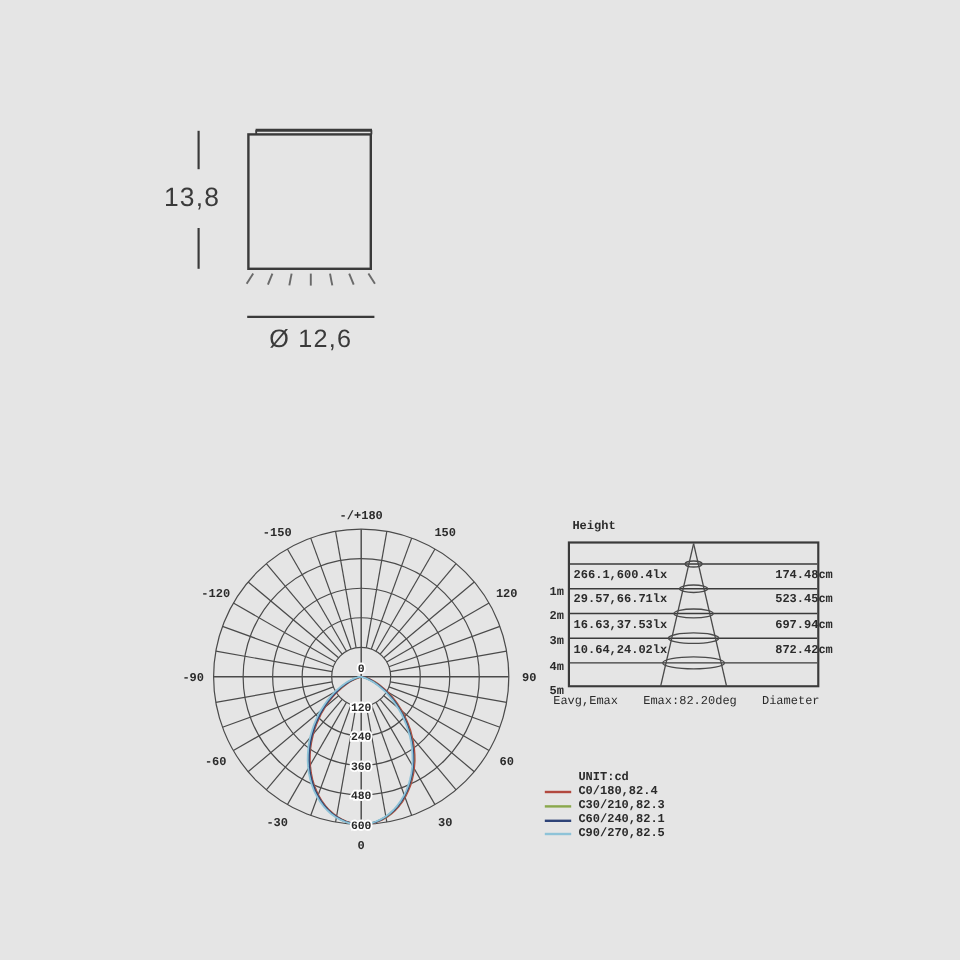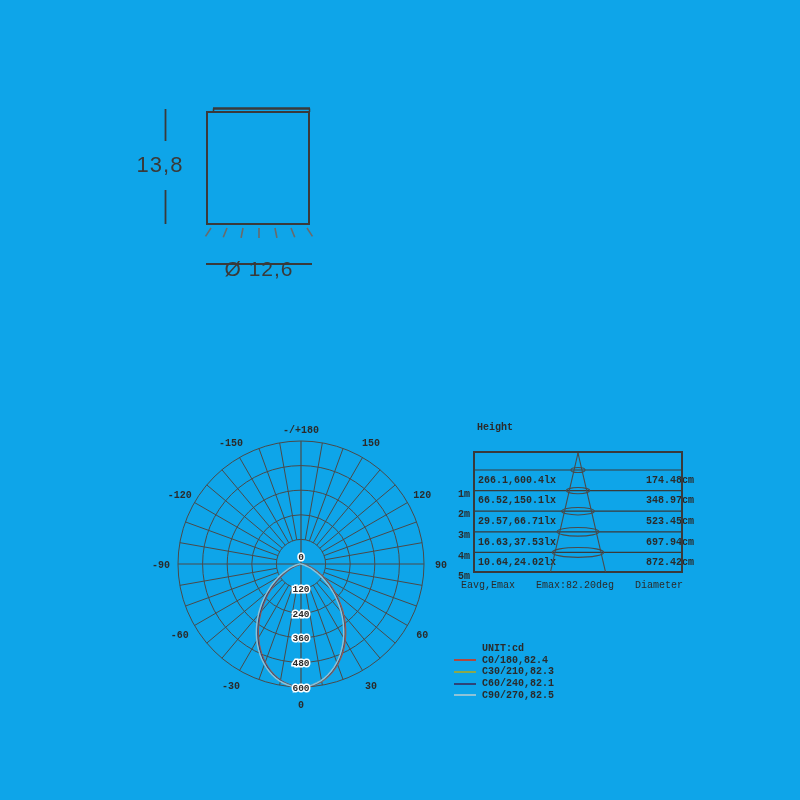--- a/index.html
+++ b/index.html
@@ -1,25 +1,25 @@
 <!DOCTYPE html>
 <html><head>
 <meta charset="utf-8">
 <style>
   html,body{margin:0;padding:0;background:#fff;}
-  .canvas{position:relative;width:800px;height:800px;background:#0ea5e9;overflow:hidden;
+  .canvas{position:relative;width:800px;height:800px;background:#e5e5e5;overflow:hidden;
           font-family:"Liberation Mono","DejaVu Sans Mono",monospace;color:#2b2b2b;}
   .abs{position:absolute;}
   
   .dim-label{font-family:"Liberation Sans","DejaVu Sans",sans-serif;color:#3a3a3a;
              text-align:center;letter-spacing:1px;}
   .dim-height{left:127px;top:152px;width:66px;font-size:22px;}
-  .dim-dia{left:206px;top:257px;width:106px;font-size:21px;}
+  .dim-dia{left:206px;top:271px;width:106px;font-size:21px;}
   
-  .tbl-title{left:477px;top:422px;font-size:10px;font-weight:bold;}
+  .tbl-title{left:477px;top:434px;font-size:10px;font-weight:bold;}
   .tbl-rowlabels{left:446px;top:465px;width:24px;text-align:right;}
   .tbl-rowlabels .spacer{height:19px;}
   .tbl-rowlabels .rl{height:20.6px;display:flex;align-items:center;justify-content:flex-end;
                      font-size:10px;font-weight:bold;}
   .tbl-rows{left:473px;top:451px;width:226px;}
   .tbl-rows .spacer{height:19px;}
   .tbl-row{height:20.6px;display:flex;align-items:center;justify-content:space-between;
            padding:0 5px;font-size:10px;font-weight:bold;white-space:nowrap;}
   .tbl-footer{left:461px;top:580px;width:222px;display:flex;justify-content:space-between;
               font-size:10px;font-weight:normal;white-space:nowrap;}
@@ -130,24 +130,20 @@
     <div class="rl">5m</div>
   </div>
 
   <div class="abs tbl-rows">
     <div class="spacer"></div>
     <div class="tbl-row">
       <span>266.1,600.4lx</span>
       <span>174.48cm</span>
     </div>
     <div class="tbl-row">
-      <span>66.52,150.1lx</span>
-      <span>348.97cm</span>
-    </div>
-    <div class="tbl-row">
       <span>29.57,66.71lx</span>
       <span>523.45cm</span>
     </div>
     <div class="tbl-row">
       <span>16.63,37.53lx</span>
       <span>697.94cm</span>
     </div>
     <div class="tbl-row">
       <span>10.64,24.02lx</span>
       <span>872.42cm</span>

